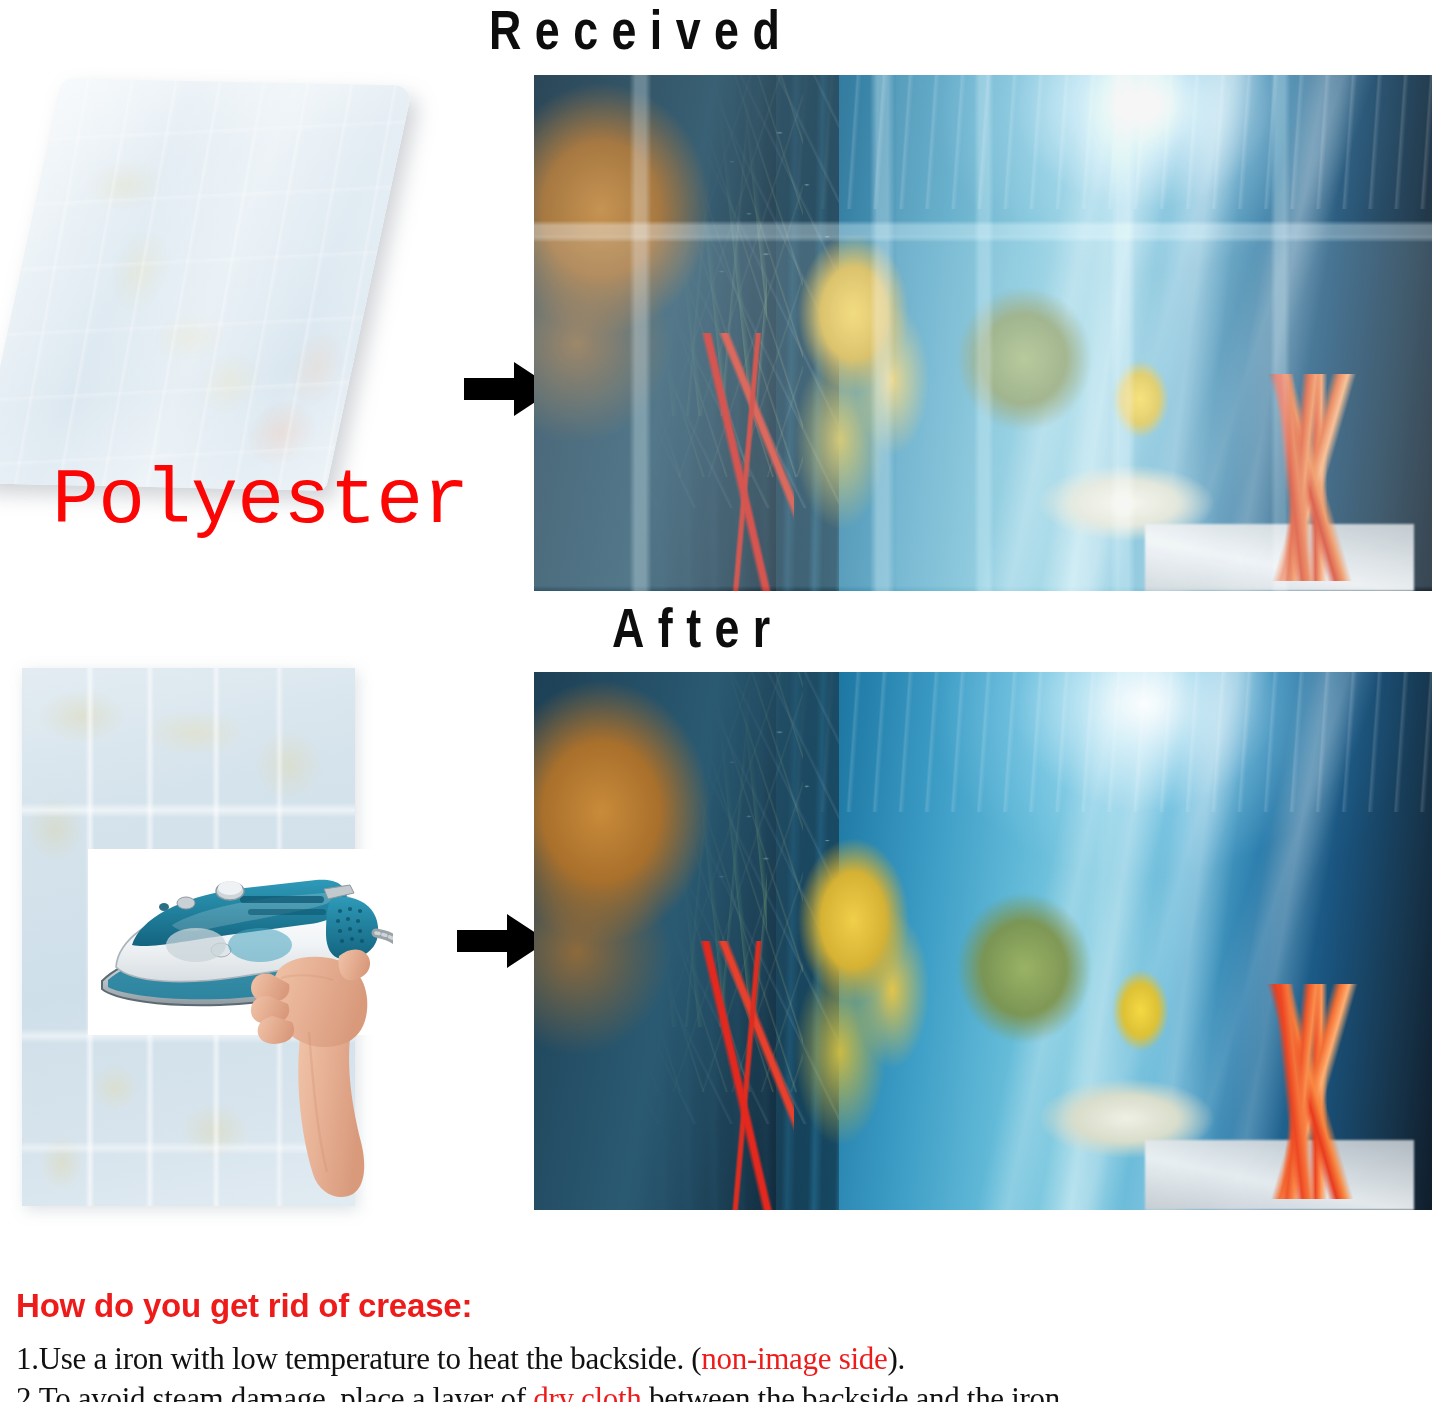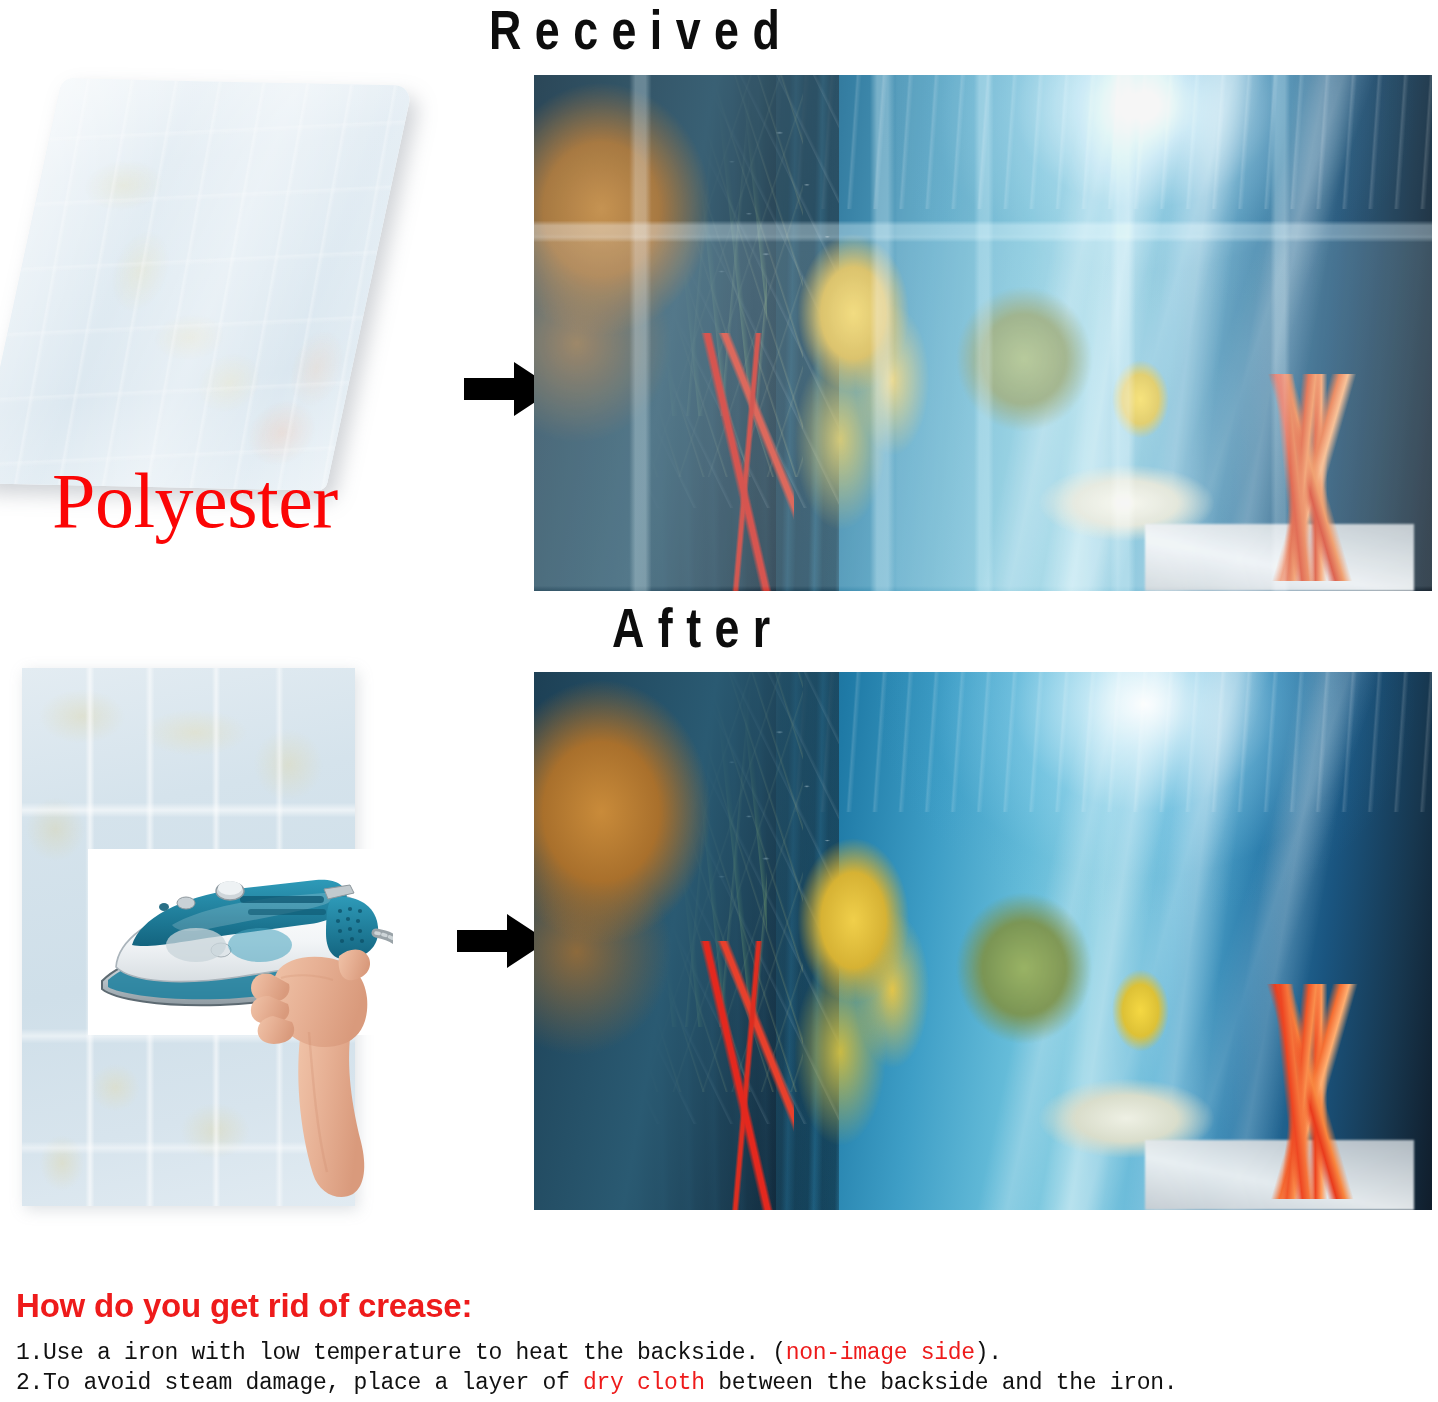--- a/index.html
+++ b/index.html
@@ -21,21 +21,21 @@
     line-height:1;
   }
   #heading-received{left:489px;top:2px;font-size:56px;}
   #heading-after{left:612px;top:600px;font-size:56px;}
 
   
   #polyester-label{
     position:absolute;left:52px;top:462px;
     font-size:78px;color:#fb0505;font-weight:400;
     letter-spacing:-0.5px;line-height:1;white-space:nowrap;
-    font-family:Liberation Serif, serif;
+    font-family:Liberation Mono, monospace;
     z-index:6;
   }
 
   
   .arrow-wrap{position:absolute;}
   #arrow-top{left:462px;top:358px;width:95px;height:62px;}
   #arrow-bottom{left:455px;top:910px;width:95px;height:62px;}
 
   
   .reef{position:absolute;overflow:hidden;background:#14476b;}
@@ -358,22 +358,22 @@
   }
 
   
   #instructions{position:absolute;left:16px;top:1287px;width:1410px;}
   #instr-title{
     color:#ee1b1b;font-weight:bold;font-size:33px;line-height:1.15;
     letter-spacing:-0.2px;margin:0 0 14px 0;
     font-family:"Liberation Sans","DejaVu Sans",sans-serif;
   }
   .instr-line{
-    color:#111111;font-size:23px;line-height:1.30;letter-spacing:-0.3px;
-    white-space:nowrap;font-family:Liberation Mono, monospace;
+    color:#111111;font-size:31px;line-height:1.30;letter-spacing:-0.3px;
+    white-space:nowrap;font-family:Liberation Serif, serif;
   }
   .hl{color:#ee1b1b;}
 </style>
 </head>
 <body>
 
 <div class="heading" id="heading-received">Received</div>
 
 <div class="panel" id="folded-cloth">
   <div class="ghost-art"></div>

